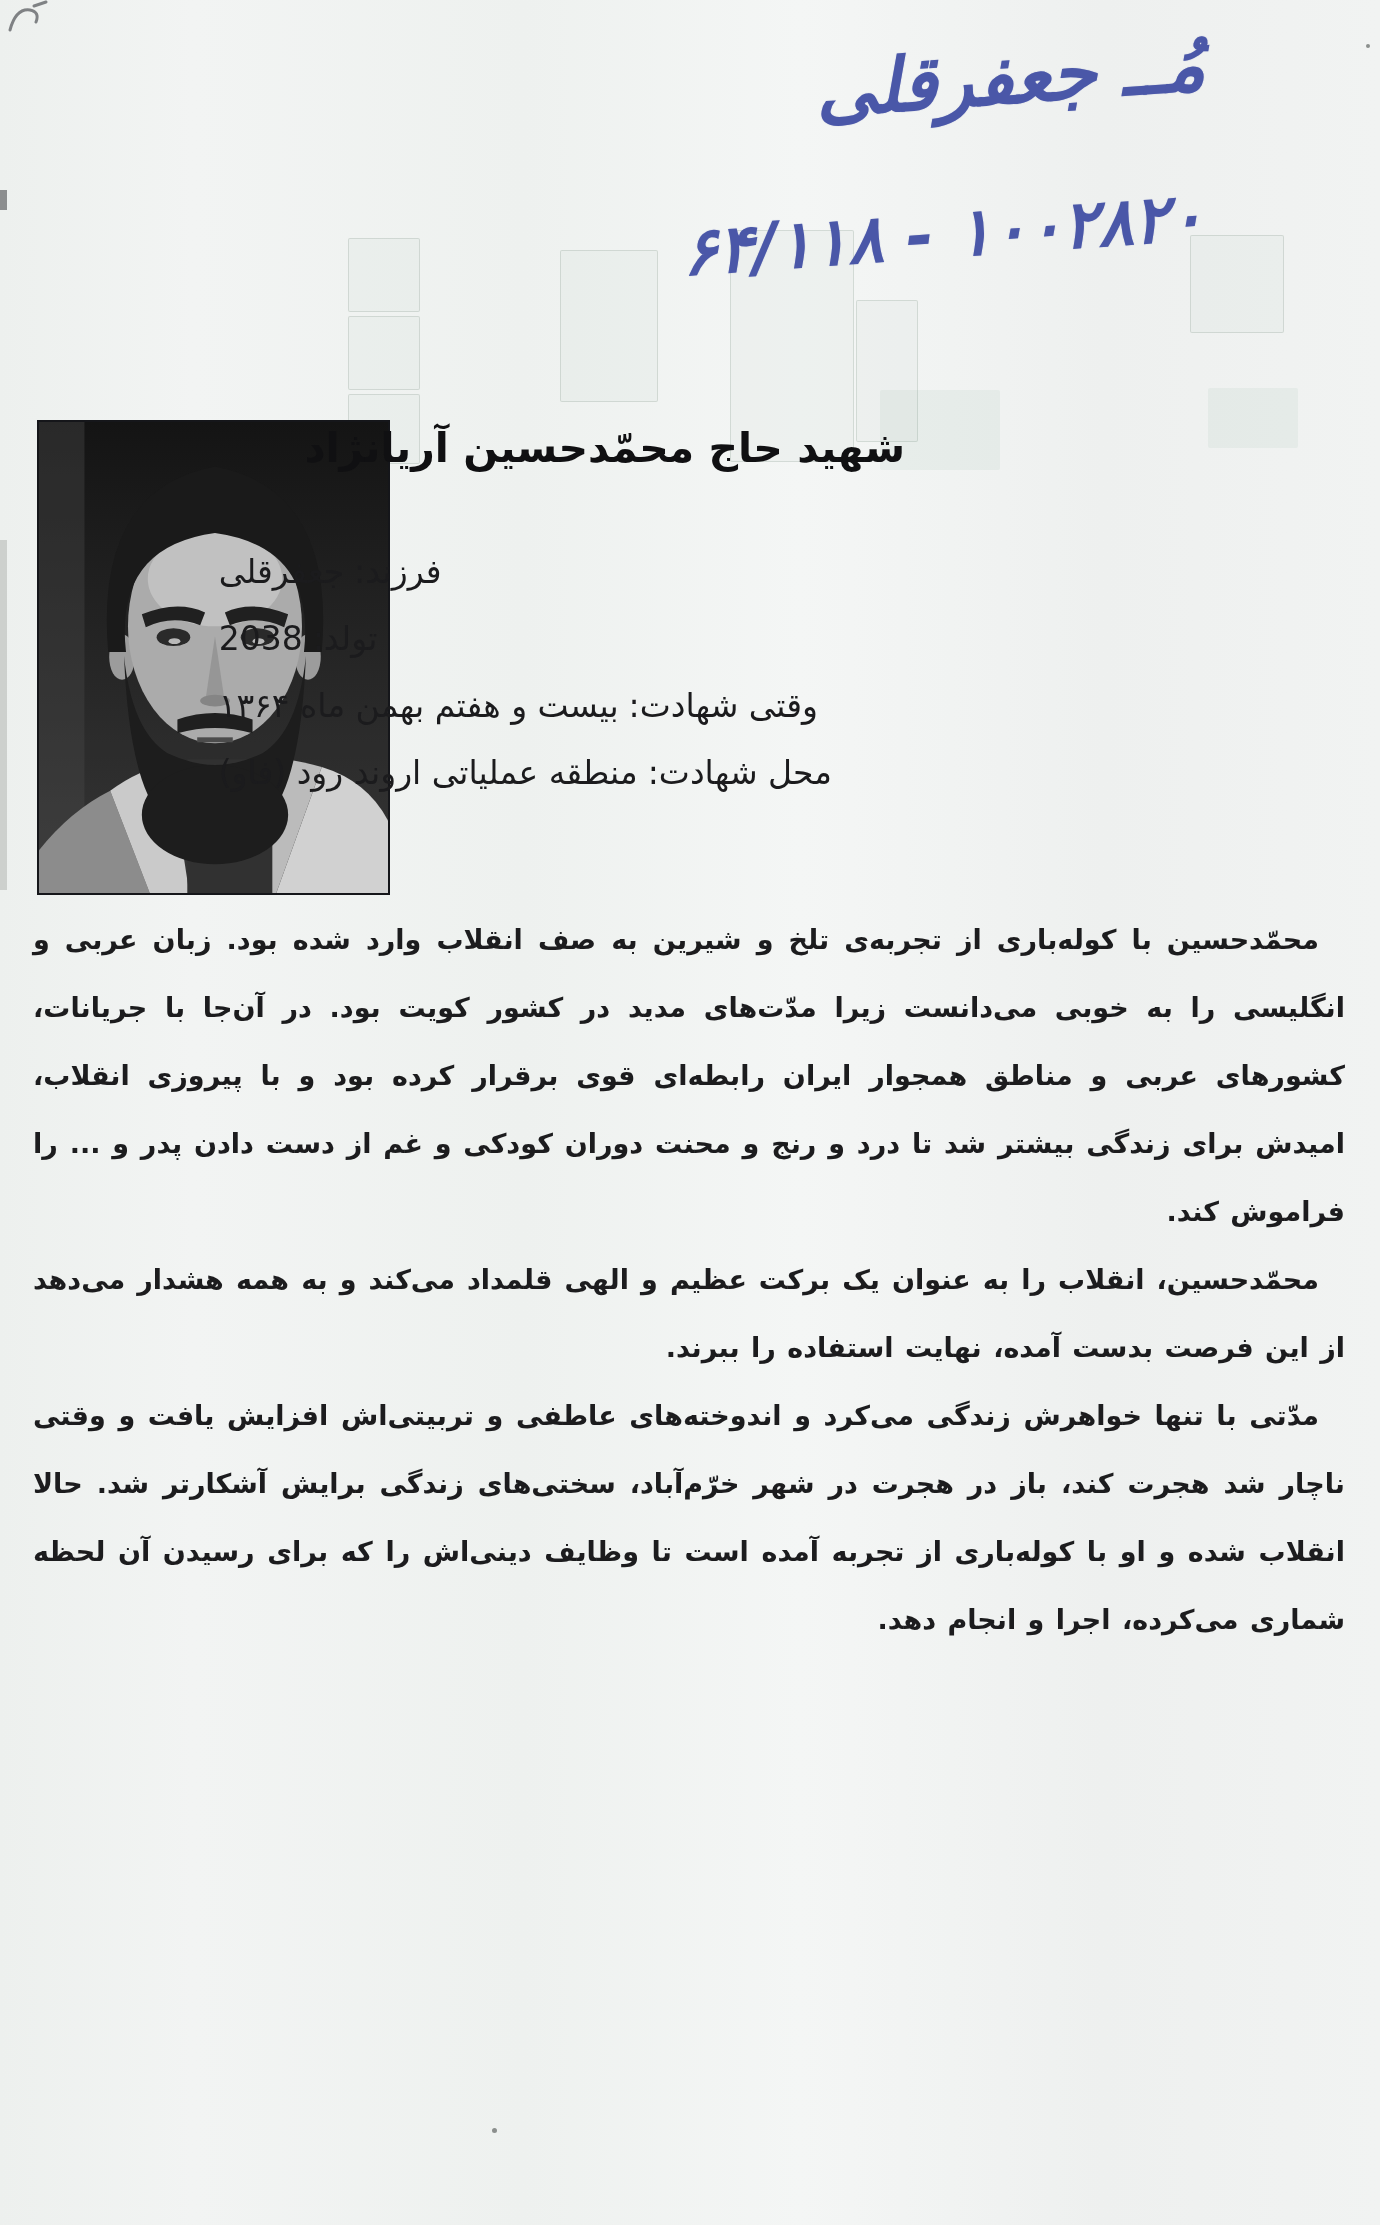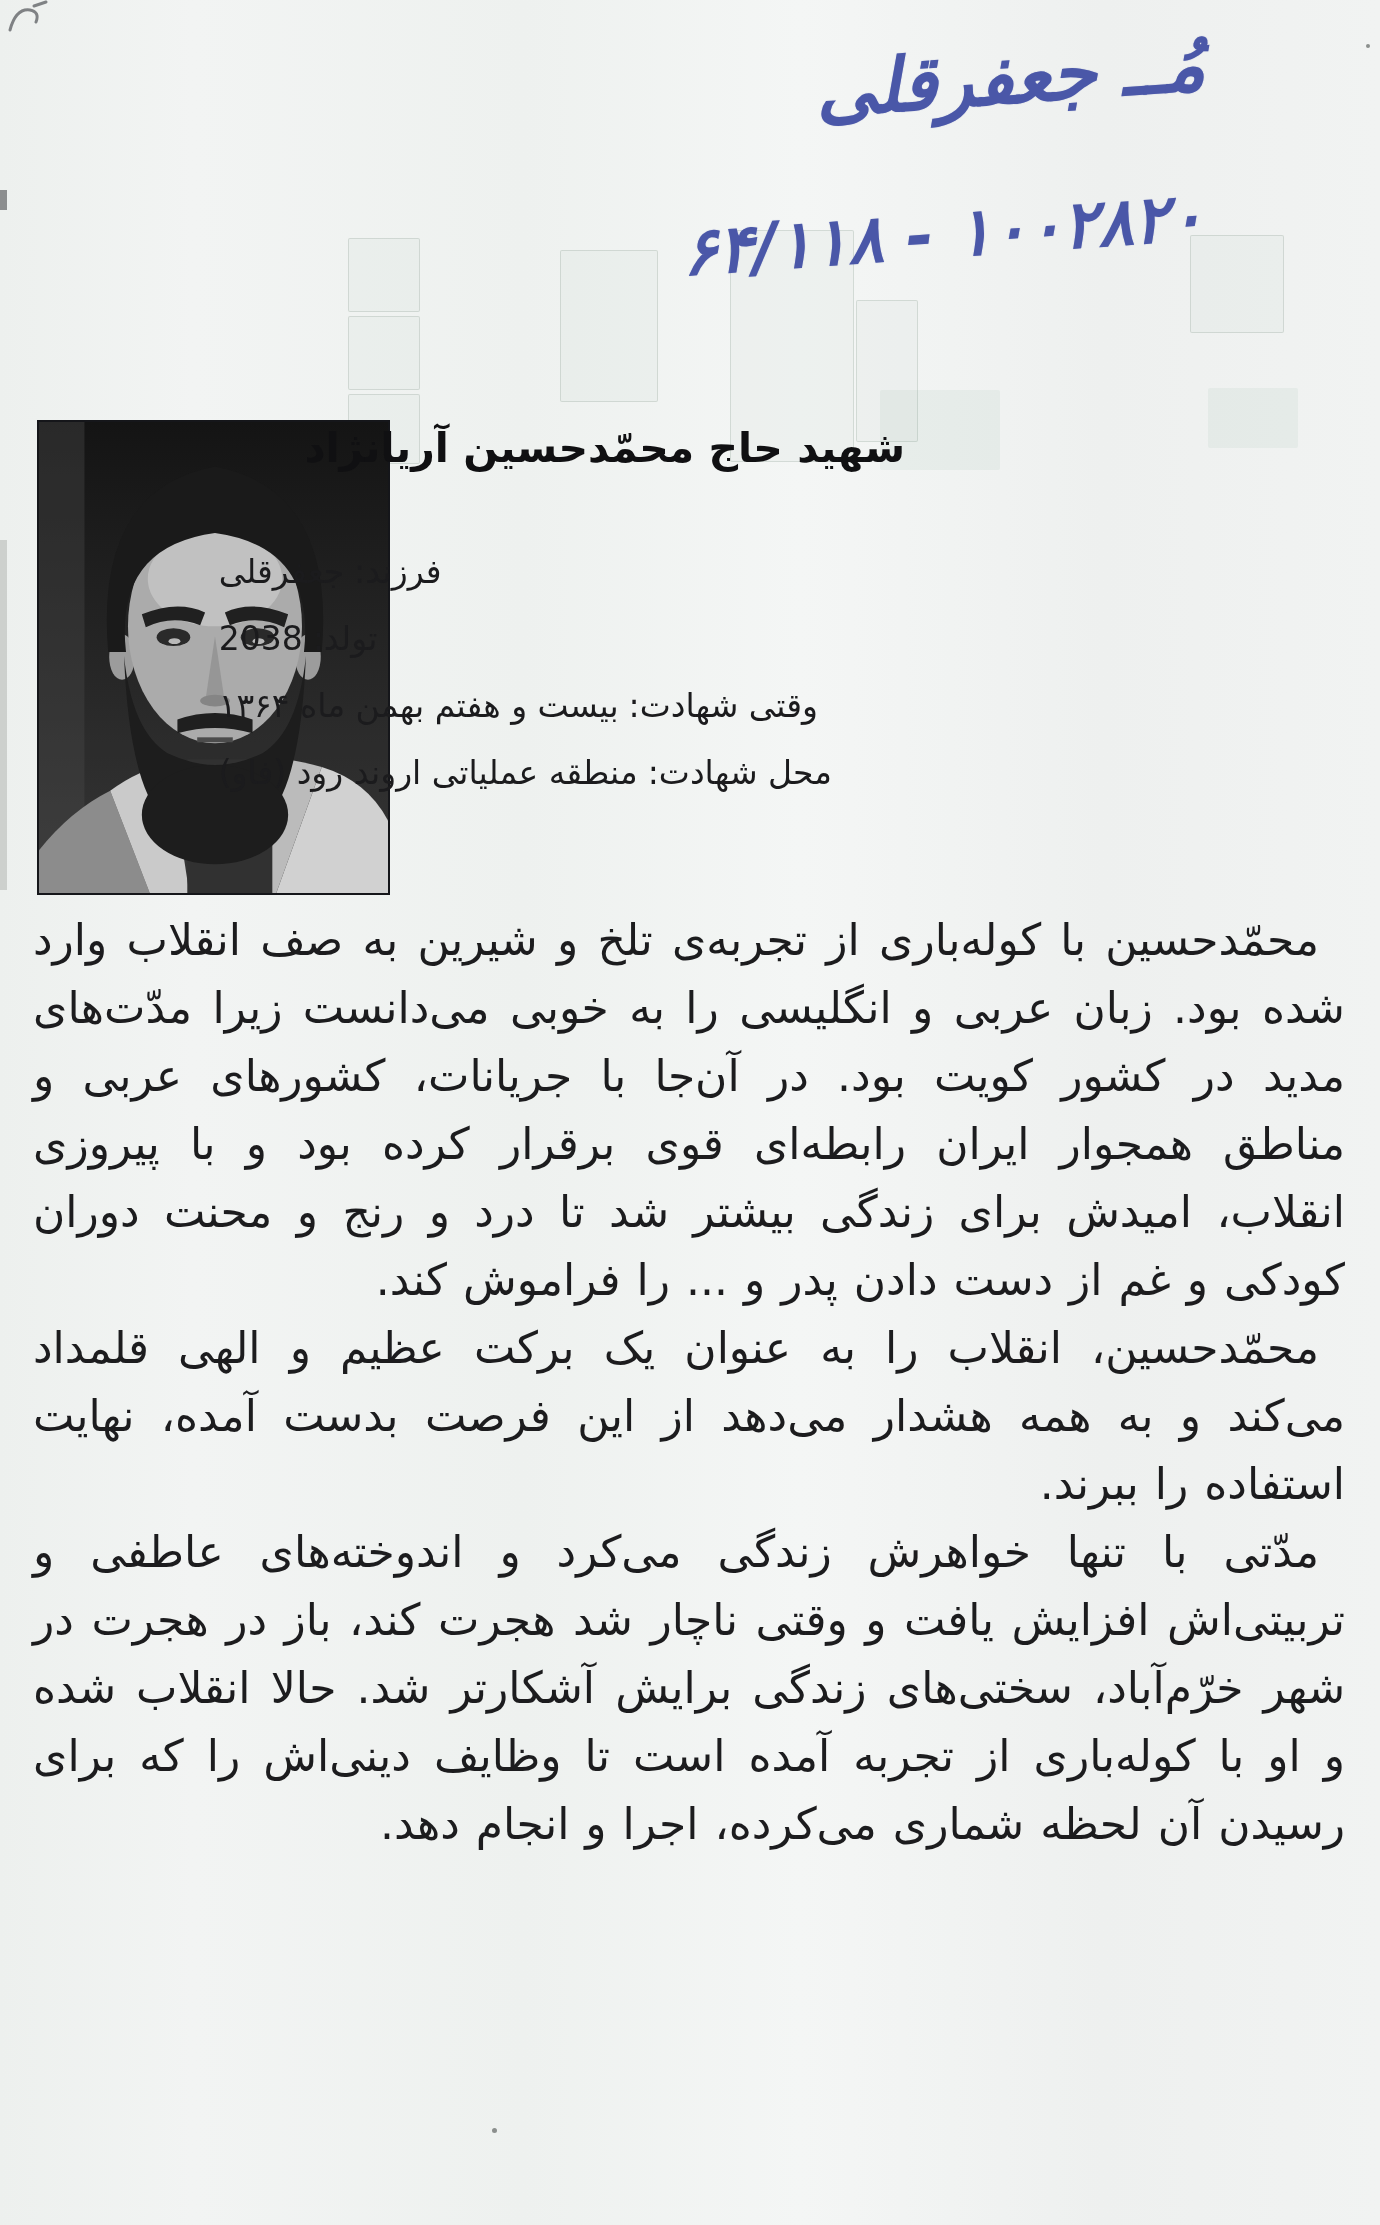--- a/index.html
+++ b/index.html
@@ -48,21 +48,21 @@
     position:absolute; top:538px; right:548px;
     direction:rtl; text-align:left;
     font-size:33px; line-height:67px; color:#1b1b1d;
     white-space:nowrap;
   }
   .info .lbl{margin-left:10px;}
   
   .article{
     position:absolute; top:906px; left:33px; width:1312px;
     direction:rtl; text-align:justify; text-align-last:right;
-    font-size:44px; line-height:68px; color:#1c1c1e;
+    font-size:27px; line-height:68px; color:#1c1c1e;font-weight:bold;
   }
   .article p{margin:0; padding:0; text-indent:26px; word-spacing:2px;}
 </style>
 </head>
 <body>
 
 <div class="page">
 
   <svg class="corner-scribble" viewBox="0 0 46 40">
     <path d="M4,30 Q10,8 24,10 Q34,12 30,22 M28,6 L40,2" fill="none" stroke="#5a5c60" stroke-width="3" stroke-linecap="round" opacity="0.75"></path>

